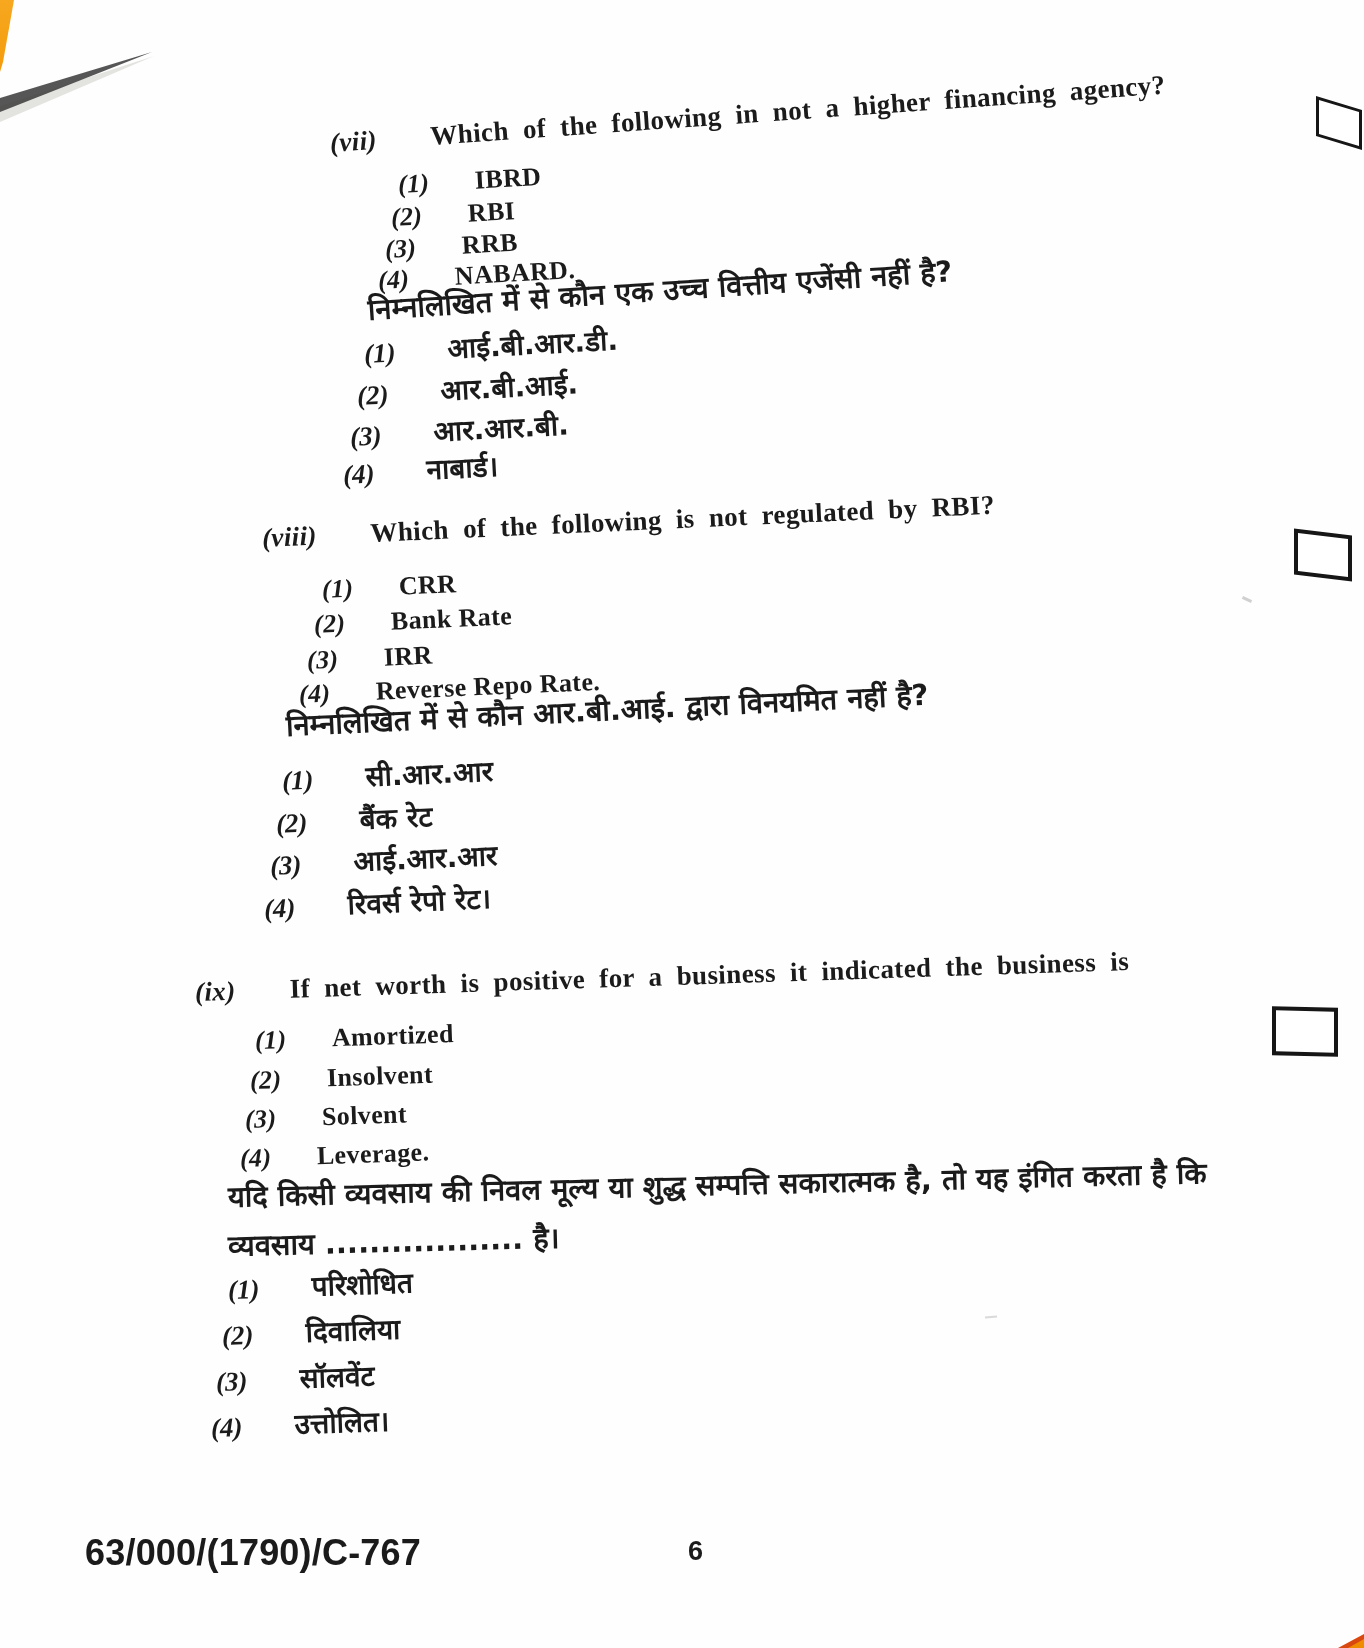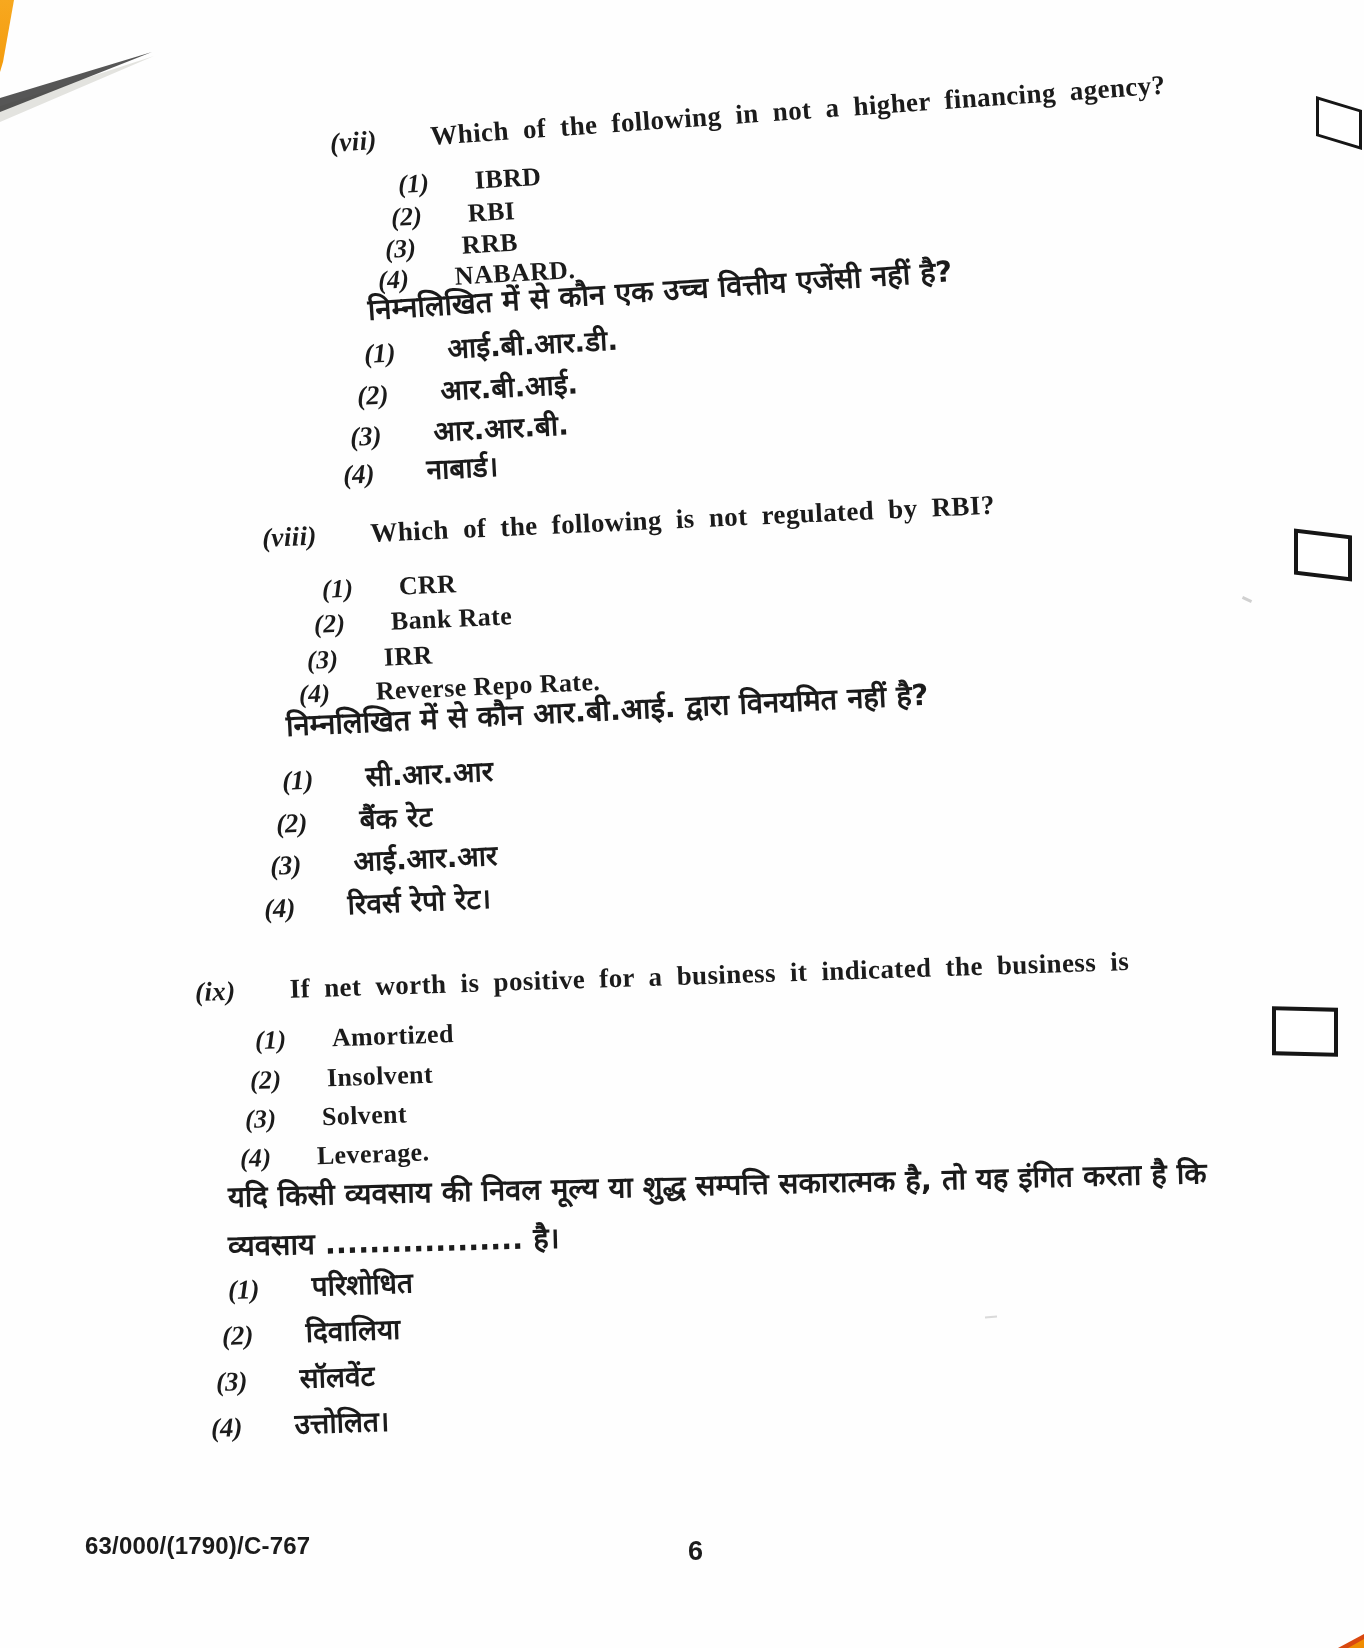--- a/index.html
+++ b/index.html
@@ -29,21 +29,21 @@
   .hi-q { font-size: 29px; font-weight: 600; font-family: "DejaVu Sans", sans-serif; }
   .hi-opt { font-size: 28px; font-weight: 600; font-family: "DejaVu Sans", sans-serif; }
   .hi-opt .num { font-family: "Liberation Serif", serif; font-style: italic; display: inline-block; min-width: 48px; font-size: 27px; }
   .hi-opt .txt { margin-left: 26px; }
   
   .ansbox { position: absolute; background: #fff; }
   #ansbox-vii  { left: 1316px; top: 103px;  width: 40px; height: 34px; border: 3px solid #161616; transform: skewY(17deg); }
   #ansbox-viii { left: 1294px; top: 532px;  width: 50px; height: 38px; border: 4px solid #161616; transform: skewY(7deg); }
   #ansbox-ix   { left: 1272px; top: 1007px; width: 58px; height: 41px; border: 4px solid #161616; transform: skewY(1.5deg); }
   
-  .footer-code { font-family: "Liberation Sans", sans-serif; font-weight: 700; font-size: 24px; letter-spacing: .2px; }
+  .footer-code { font-family: "Liberation Sans", sans-serif; font-weight: 700; font-size: 36px; letter-spacing: .2px; }
   .page-num { font-family: "Liberation Sans", sans-serif; font-weight: 700; font-size: 27px; }
   
   .deco { position: absolute; pointer-events: none; }
   #orange-sliver {
     left: 0; top: 0; width: 14px; height: 74px;
     background: linear-gradient(180deg, #f7a81f, #f49b0c);
     clip-path: polygon(0 0, 14px 0, 3px 62px, 0 72px);
   }
   #crease-svg { left: 0; top: 38px; }
   #corner-red { right: 0; bottom: 0; }

